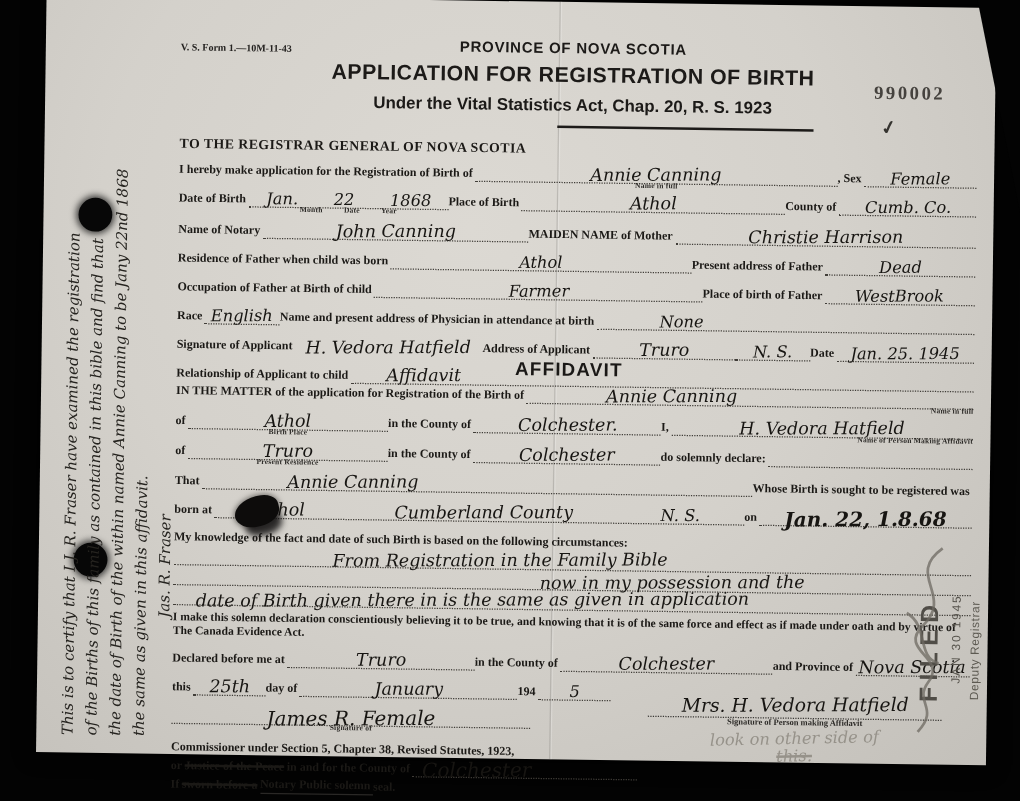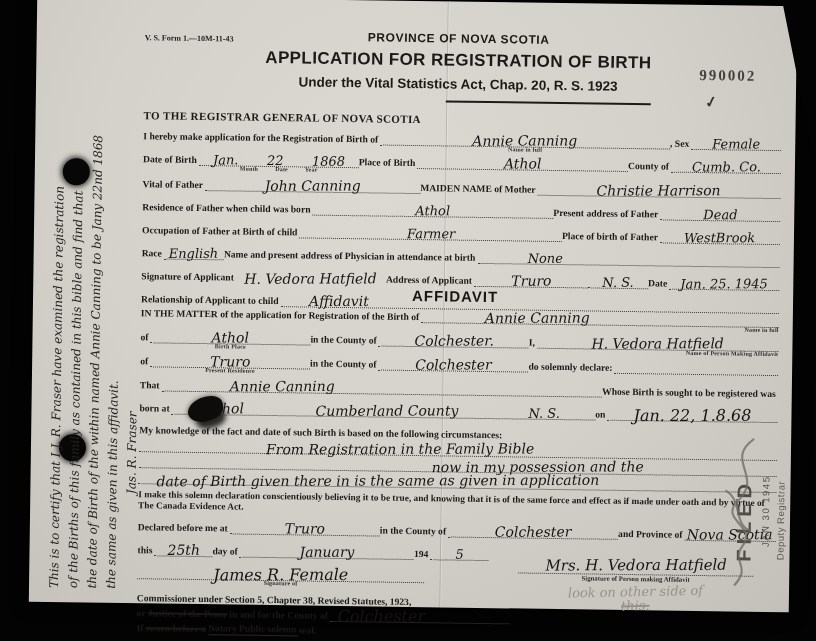--- a/index.html
+++ b/index.html
@@ -148,21 +148,21 @@
         <span class="fill grow">
           <span class="hw big">Athol</span>
         </span>
         <span class="lbl">County of</span>
         <span class="fill w110">
           <span class="hw">Cumb. Co.</span>
         </span>
       </div>
 
       <div class="row mt8">
-        <span class="lbl">Vital of Father</span>
+        <span class="lbl">Name of Notary</span>
         <span class="fill grow">
           <span class="hw big">John Canning</span>
         </span>
         <span class="lbl">MAIDEN NAME of Mother</span>
         <span class="fill grow">
           <span class="hw big">Christie Harrison</span>
         </span>
       </div>
 
       <div class="row mt6">
@@ -276,21 +276,21 @@
 
       <div class="row mt6">
         <span class="lbl">born at</span>
         <span class="fill grow spread">
           <span class="hw big">Athol</span>
           <span class="hw big">Cumberland County</span>
           <span class="hw">N. S.</span>
         </span>
         <span class="lbl">on</span>
         <span class="fill w170">
-          <span class="hw" style="font-size:16px;">Jan. 22, 1.8.68</span>
+          <span class="hw" style="font-size:16px;font-weight:bold;">Jan. 22, 1.8.68</span>
         </span>
       </div>
 
       <div class="row mt5">
         <span class="lbl">My knowledge of the fact and date of such Birth is based on the following circumstances:</span>
       </div>
 
       <div class="row circ">
         <span class="fill grow">
           <span class="hw big" style="margin-right:18%;">From Registration in the Family Bible</span>

